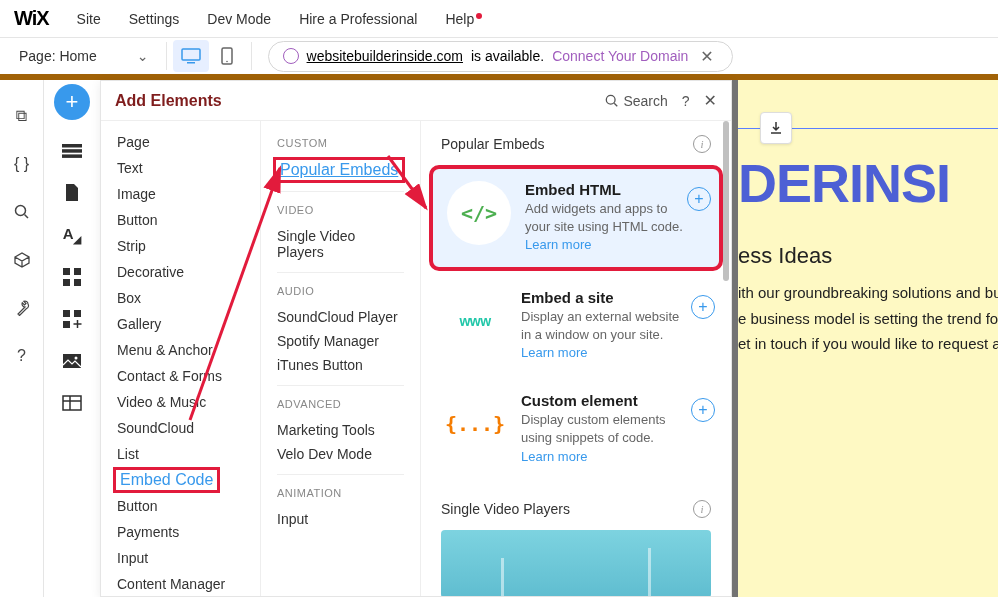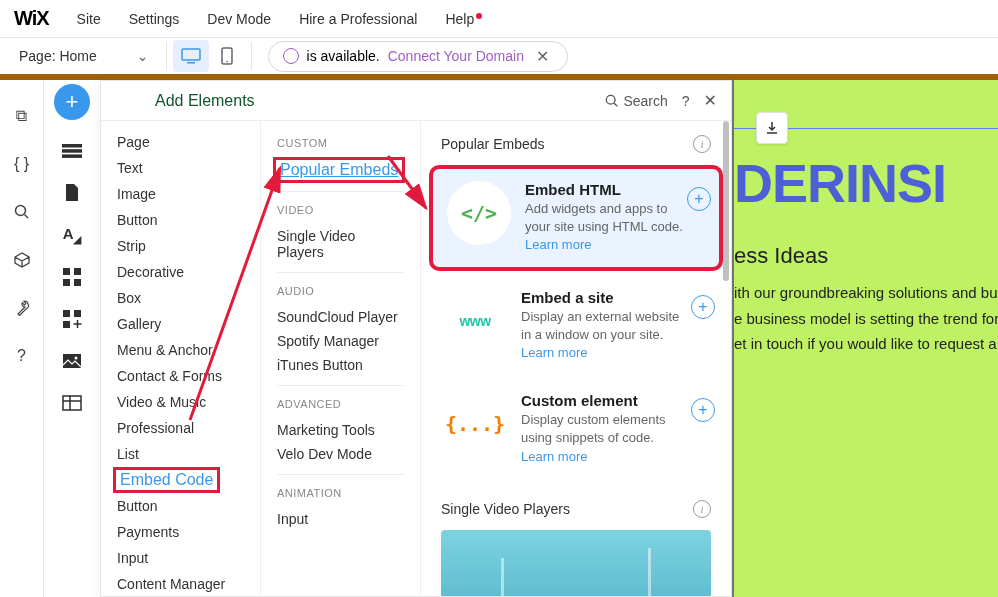--- a/index.html
+++ b/index.html
@@ -25,21 +25,21 @@
     
     .rail { width: 44px; background: #fff; border-right: 1px solid #e5e5e5; display: flex; flex-direction: column; align-items: center; padding-top: 26px; gap: 28px; }
     .rail-icon { width: 20px; height: 20px; display: flex; align-items: center; justify-content: center; color: #444; cursor: pointer; font-size: 16px; }
     
     .tool-rail { width: 56px; background: #fff; display: flex; flex-direction: column; align-items: center; padding-top: 4px; gap: 20px; }
     .add-btn { width: 36px; height: 36px; background: #3899ec; border-radius: 50%; display: flex; align-items: center; justify-content: center; color: #fff; font-size: 22px; cursor: pointer; }
     .tool-icon { width: 24px; height: 22px; display: flex; align-items: center; justify-content: center; color: #2f2f2f; cursor: pointer; }
     
     .panel { background: #fff; border: 1px solid #e5e5e5; box-shadow: 0 2px 10px rgba(0,0,0,0.08); display: flex; flex-direction: column; height: 100%; }
     .panel-header { height: 40px; display: flex; align-items: center; justify-content: space-between; padding: 0 14px; border-bottom: 1px solid #eee; }
-    .panel-title { font-size: 16px; font-weight: 400; color: #14532d; margin-left: 40px; }
+    .panel-title { font-size: 16px; font-weight: 700; color: #7f1d1d; }
     .panel-actions { display: flex; align-items: center; gap: 14px; color: #555; font-size: 14px; }
     .search-label { cursor: pointer; display: flex; align-items: center; gap: 4px; }
     
     .categories { width: 160px; border-right: 1px solid #eee; overflow-y: auto; padding: 8px 0; }
     .cat-item { padding: 5px 16px; font-size: 14px; color: #333; cursor: pointer; }
     .cat-highlight { border: 3px solid #e21b3c; display: inline-block; padding: 1px 4px; margin-left: 12px; }
     .cat-highlight .cat-text { color: #3899ec; }
     
     .subpanel { width: 160px; border-right: 1px solid #eee; padding: 12px 0; overflow-y: auto; }
     .sub-section { margin-bottom: 16px; }
@@ -67,21 +67,21 @@
     .embed-desc { font-size: 13px; color: #666; line-height: 1.4; }
     .learn-more { color: #3899ec; cursor: pointer; }
     .add-circle { width: 24px; height: 24px; border: 1.5px solid #3899ec; border-radius: 50%; display: flex; align-items: center; justify-content: center; color: #3899ec; font-size: 16px; position: absolute; right: 8px; top: 18px; cursor: pointer; }
     
     .video-section { padding: 16px 20px 0; }
     .video-header { display: flex; justify-content: space-between; align-items: center; margin-bottom: 12px; }
     .video-thumb { height: 68px; background: linear-gradient(180deg, #7dd3e0 0%, #5fbdd0 100%); border-radius: 4px; margin: 0 0px; position: relative; }
     .video-thumb::after { content: ''; position: absolute; bottom: 0; left: 60px; width: 3px; height: 40px; background: rgba(255,255,255,0.5); }
     .video-thumb::before { content: ''; position: absolute; bottom: 0; right: 60px; width: 3px; height: 50px; background: rgba(255,255,255,0.5); }
     
-    .canvas { flex: 1; background: #bef264; position: relative; padding: 24px 0 0 0; overflow: hidden; border-left: 2px solid #737373; }
+    .canvas { flex: 1; background: #fef9c3; position: relative; padding: 24px 0 0 0; overflow: hidden; border-left: 6px solid #737373; }
     .canvas-line { position: absolute; top: 48px; left: 0; right: 0; height: 1px; background: #5a7fff; }
     .download-btn { position: absolute; top: 32px; left: 22px; width: 32px; height: 32px; background: #fff; border: 1px solid #ddd; border-radius: 4px; display: flex; align-items: center; justify-content: center; cursor: pointer; box-shadow: 0 1px 3px rgba(0,0,0,0.1); z-index: 2; }
     .big-title { font-size: 54px; font-weight: 800; color: #4d60d5; letter-spacing: -1px; position: absolute; top: 72px; left: 0; white-space: nowrap; }
     .sub-heading { position: absolute; top: 163px; left: 0; font-size: 22px; color: #222; font-weight: 400; white-space: nowrap; }
     .body-text { position: absolute; top: 200px; left: 0; font-size: 15px; color: #222; line-height: 1.7; white-space: nowrap; }
     
     .arrow-svg { position: absolute; pointer-events: none; z-index: 10; }
     
     .panel-body { display: flex; flex: 1; overflow: hidden; }
   </style>
@@ -111,20 +111,21 @@
   </div>
   <div class="device-btn">
     <svg width="12" height="18" viewBox="0 0 12 18">
         <rect x="1" y="1" width="10" height="16" rx="1.5" fill="none" stroke="#666" stroke-width="1.5"></rect>
         <circle cx="6" cy="14.5" r="0.8" fill="#666"></circle>
       </svg>
   </div>
   <div class="divider-v"></div>
   <div class="domain-banner">
     <div class="globe"></div>
+    <span style="text-decoration: underline">websitebuilderinside.com</span>
     <span>is available.</span>
     <span class="domain-link">Connect Your Domain</span>
     <span class="close-x">✕</span>
   </div>
 </div>
 
 <div class="main">
 
   <div class="rail">
     <div class="rail-icon">⧉</div>
@@ -220,21 +221,21 @@
         <div class="cat-item">Text</div>
         <div class="cat-item">Image</div>
         <div class="cat-item">Button</div>
         <div class="cat-item">Strip</div>
         <div class="cat-item">Decorative</div>
         <div class="cat-item">Box</div>
         <div class="cat-item">Gallery</div>
         <div class="cat-item">Menu &amp; Anchor</div>
         <div class="cat-item">Contact &amp; Forms</div>
         <div class="cat-item">Video &amp; Music</div>
-        <div class="cat-item">Professional</div>
+        <div class="cat-item">SoundCloud</div>
         <div class="cat-item">List</div>
         <div class="cat-highlight"><span class="cat-text">Embed Code</span></div>
         <div class="cat-item">Button</div>
         <div class="cat-item">Payments</div>
         <div class="cat-item">Input</div>
         <div class="cat-item">Content Manager</div>
         
         
         
       </div>

